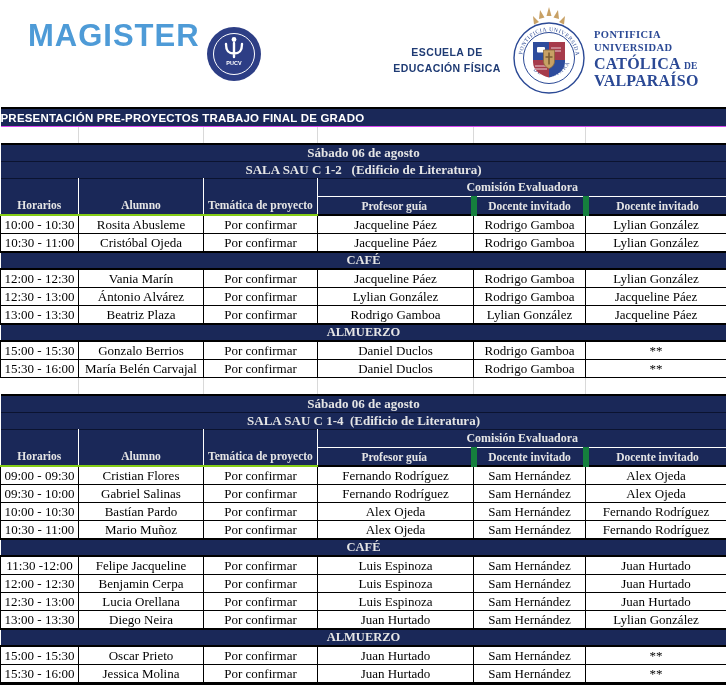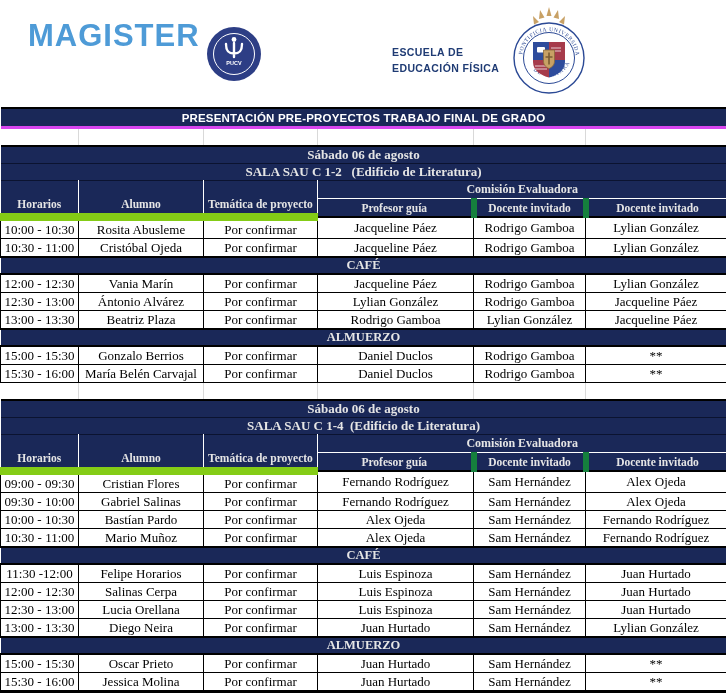--- a/index.html
+++ b/index.html
@@ -6,44 +6,44 @@
   .page{position:relative;width:726px;height:695px;background:#fff;overflow:hidden;
         font-family:"Liberation Serif",serif;}
 
   
   .letterhead{position:absolute;left:0;top:0;width:726px;height:107px;background:#fff;}
   .magister-block{position:absolute;left:28px;top:20px;font-family:"Liberation Sans",sans-serif;font-weight:bold;line-height:1;}
   .mag-title{font-size:31px;letter-spacing:1px;color:#4E9BD7;}
   .mag-sub1{font-size:14.5px;letter-spacing:1.6px;color:#A5A8AC;margin-top:3px;}
   .mag-sub2{font-size:20px;letter-spacing:2.2px;color:#A5A8AC;margin-top:2px;}
   .pucv-badge{position:absolute;left:206px;top:26px;}
-  .school-block{position:absolute;left:392px;top:44px;width:110px;text-align:left;
+  .school-block{position:absolute;left:392px;top:44px;width:110px;text-align:center;
       font-family:"Liberation Sans",sans-serif;font-weight:bold;font-size:10.5px;
       letter-spacing:.4px;color:#1F3B74;line-height:1.55;}
   .crest{position:absolute;left:512px;top:6px;}
   .univ-block{position:absolute;left:594px;top:30px;color:#2B4995;font-weight:bold;line-height:1;}
   .univ-s{font-size:10.5px;letter-spacing:.4px;margin-bottom:2.5px;}
   .univ-l{font-size:16px;letter-spacing:.2px;margin-top:1px;}
   .univ-de{font-size:9.5px;}
 
   
   table.sheet{border-collapse:collapse;table-layout:fixed;width:726px;margin-top:0;}
   .sheet td{padding:0;overflow:hidden;white-space:nowrap;vertical-align:middle;}
   .navy{background:#1A2858;color:#e5e5e5;}
 
   .r-title td{background:#1A2858;color:#fff;font-family:"Liberation Sans",sans-serif;
-      font-weight:bold;font-size:11.5px;letter-spacing:.2px;text-align:center;height:17px;
-      border-top:2px solid #000;border-bottom:3px solid #d946ef;margin-left:17px;}
+      font-weight:bold;font-size:11.5px;letter-spacing:.2px;height:17px;
+      border-top:2px solid #000;border-bottom:1px solid #d946ef;margin-left:17px;}
   .r-spacer td{height:16px;background:#fff;border-right:1px solid #D9D9D9;}
   .r-spacer td:last-child{border-right:none;}
   .r-date td{text-align:center;font-weight:bold;font-size:13px;height:16px;border-top:2px solid #000;}
   .r-room td{text-align:center;font-weight:bold;font-size:13px;height:15px;border-top:1px solid #0b1330;}
   .r-head td,.r-head2 td{text-align:center;font-weight:bold;}
   .h-main{font-size:11.5px;vertical-align:bottom !important;padding-bottom:3px !important;
-      border-right:1px solid #fff;border-top:1px solid #0b1330;border-bottom:8px solid #84cc16;}
+      border-right:1px solid #fff;border-top:1px solid #0b1330;border-bottom:2px solid #84cc16;}
   .h-com{font-size:12px;height:17px;border-bottom:1px solid #fff;border-top:1px solid #0b1330;}
   .h-sub{font-size:11.5px;height:17px;border-right:6px solid #15803d;border-bottom:2px solid #000;}
   .h-sub:last-child{border-right:none;}
   .r-data td{border:1px solid #000;font-size:13px;text-align:center;height:17px;background:#fff;color:#000;}
   .r-break td{text-align:center;font-weight:bold;font-size:12.5px;height:15px;
       border-top:2px solid #000;border-bottom:2px solid #000;}
   .r-last td{border-bottom:3px solid #000;}
 </style>
 </head>
 <body>
@@ -91,20 +91,26 @@
         <rect x="37" y="36" width="16" height="18" fill="#A63B4B"></rect>
         <rect x="21" y="54" width="16" height="18" fill="#A63B4B"></rect>
         <rect x="37" y="54" width="16" height="18" fill="#2E4C9C"></rect>
         <rect x="25" y="41" width="8" height="5.5" rx="1" fill="#ffffff"></rect>
         <path d="M23 60h12M23 63h12M39 42h10M39 45h10" stroke="rgba(255,255,255,.75)" stroke-width="1"></path>
       </g>
       <path d="M31.5 44h11v11c0 4.5-3 6.5-5.5 7.5-2.5-1-5.5-3-5.5-7.5z" fill="#C8A165" stroke="#8a6b3c" stroke-width=".8"></path>
       <path d="M37 46.5v12 M33.5 51h7" stroke="#7a5c33" stroke-width="1.6"></path>
     </svg>
 
+    <div class="univ-block">
+      <div class="univ-s">PONTIFICIA</div>
+      <div class="univ-s">UNIVERSIDAD</div>
+      <div class="univ-l"><span>CATÓLICA</span> <span class="univ-de">DE</span></div>
+      <div class="univ-l">VALPARAÍSO</div>
+    </div>
   </div>
 
   <table class="sheet" style="position:absolute;left:0;top:107px;">
     <colgroup>
       <col style="width:78px">
         <col style="width:125px">
         <col style="width:114px">
       <col style="width:156px">
         <col style="width:112px">
         <col style="width:141px">
@@ -255,29 +261,29 @@
           <td>Por confirmar</td>
           <td>Alex Ojeda</td>
           <td>Sam Hernández</td>
           <td>Fernando Rodríguez</td>
         </tr>
         <tr class="r-break navy">
           <td class="navy" colspan="6">CAFÉ</td>
         </tr>
         <tr class="r-data">
           <td>11:30 -12:00</td>
-          <td>Felipe Horarios</td>
+          <td>Felipe Jacqueline</td>
           <td>Por confirmar</td>
           <td>Luis Espinoza</td>
           <td>Sam Hernández</td>
           <td>Juan Hurtado</td>
         </tr>
         <tr class="r-data">
           <td>12:00 - 12:30</td>
-          <td>Salinas Cerpa</td>
+          <td>Benjamin Cerpa</td>
           <td>Por confirmar</td>
           <td>Luis Espinoza</td>
           <td>Sam Hernández</td>
           <td>Juan Hurtado</td>
         </tr>
         <tr class="r-data">
           <td>12:30 - 13:00</td>
           <td>Lucia Orellana</td>
           <td>Por confirmar</td>
           <td>Luis Espinoza</td>

